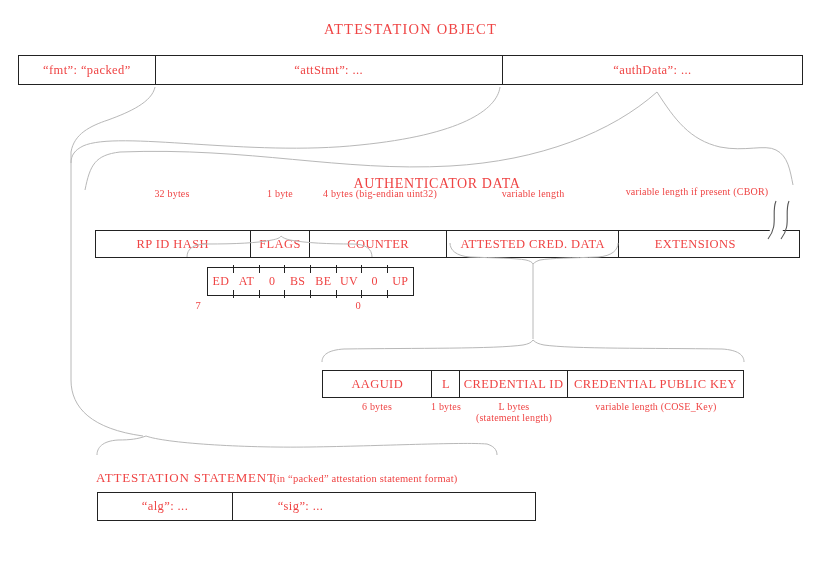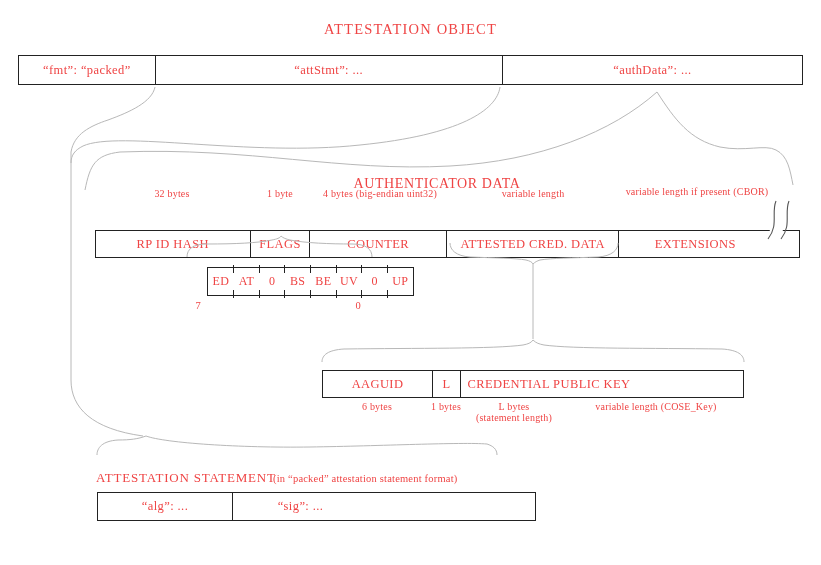--- a/index.html
+++ b/index.html
@@ -85,20 +85,21 @@
     <div class="bit-cell">UV</div>
     <div class="bit-cell">0</div>
     <div class="bit-cell">UP</div>
   </div>
   <span class="bit-scale" style="left:198px;top:300px">7</span>
   <span class="bit-scale" style="left:358px;top:300px">0</span>
 
   <div class="row acd-row">
     <div class="cell" style="width:110px">AAGUID</div>
     <div class="cell" style="width:28px">L</div>
+    <div class="cell" style="width:108px">CREDENTIAL ID</div>
     <div class="cell" style="width:176px">CREDENTIAL PUBLIC KEY</div>
   </div>
   <span class="size-label" style="left:377px;top:401px">6 bytes</span>
   <span class="size-label" style="left:446px;top:401px">1 bytes</span>
   <span class="size-label" style="left:514px;top:401px"><span>L bytes</span><br>
   <span>(statement length)</span></span>
   <span class="size-label" style="left:656px;top:401px">variable length (COSE_Key)</span>
 
   <div class="heading as-heading">ATTESTATION STATEMENT</div>
   <div class="as-note">(in “packed” attestation statement format)</div>

